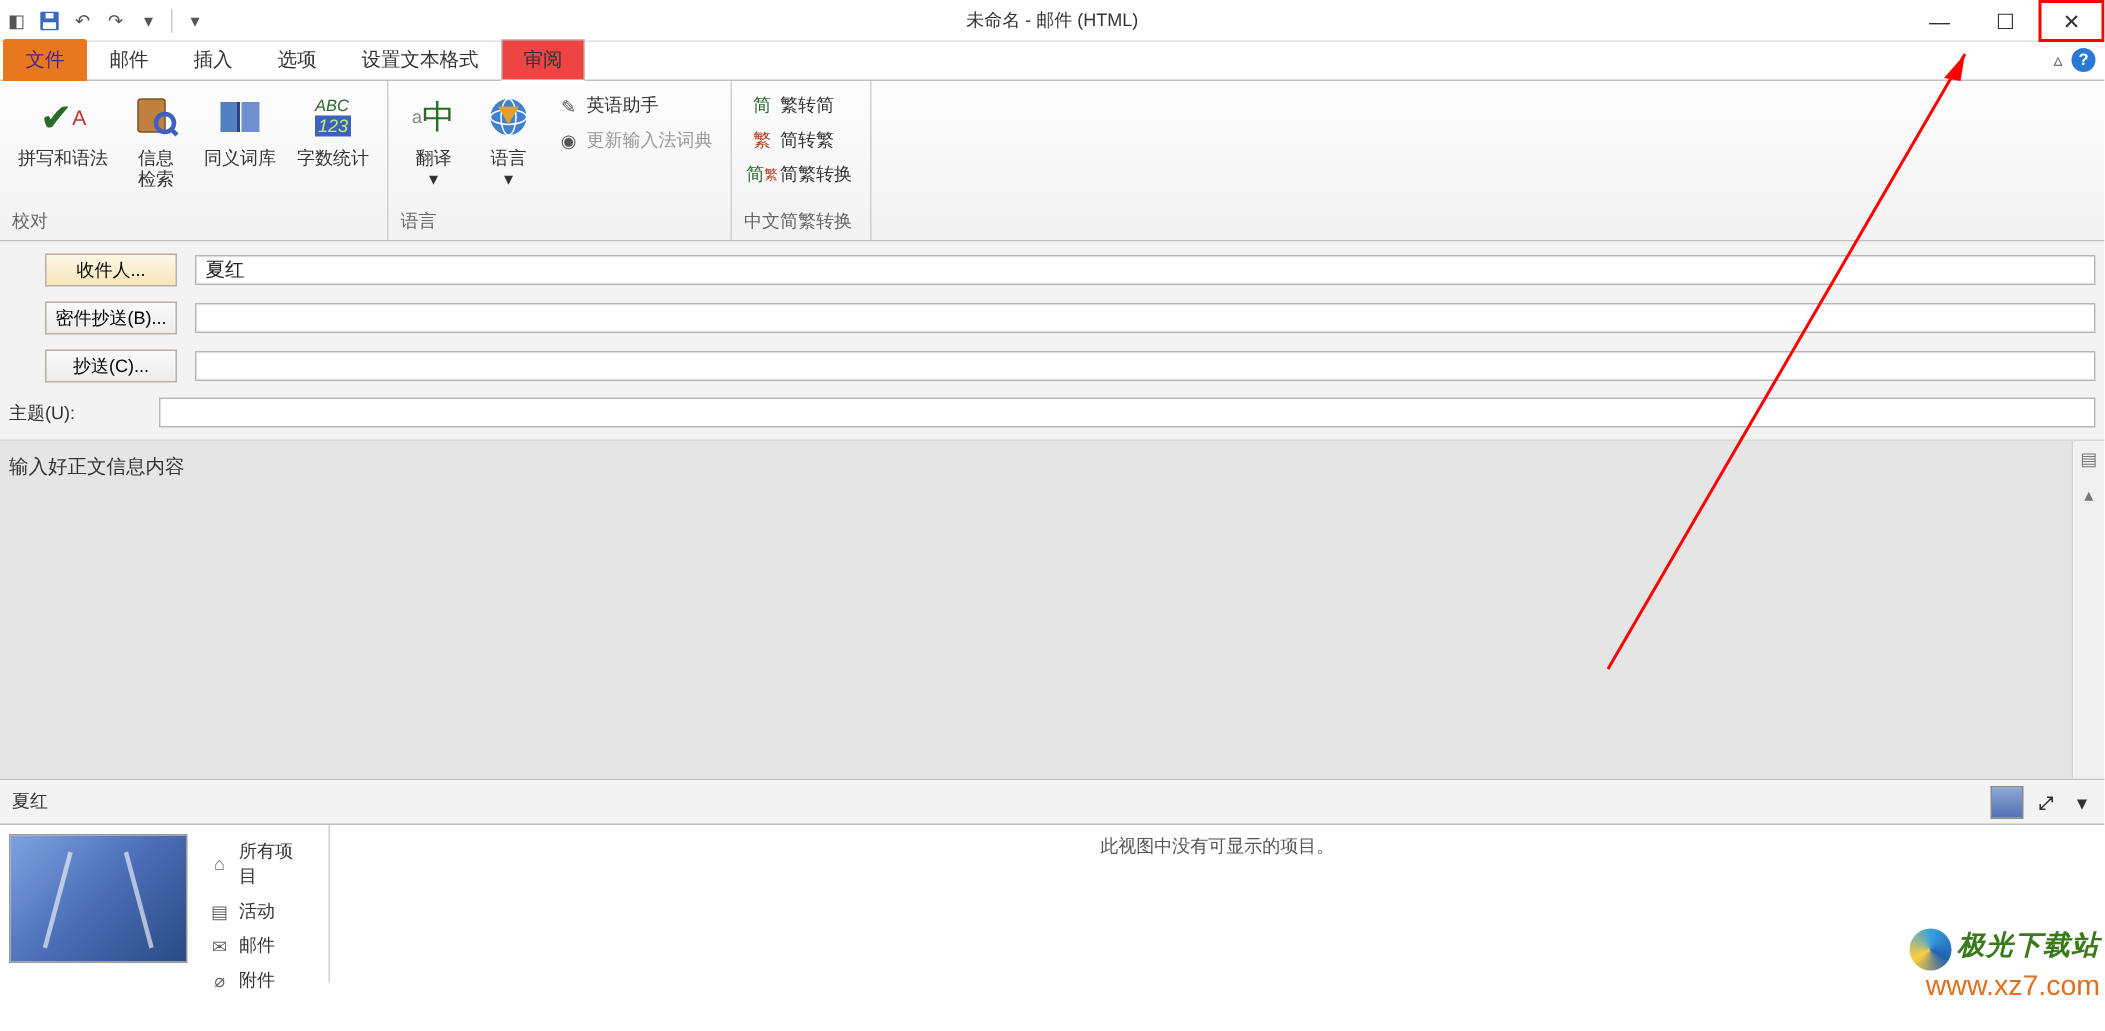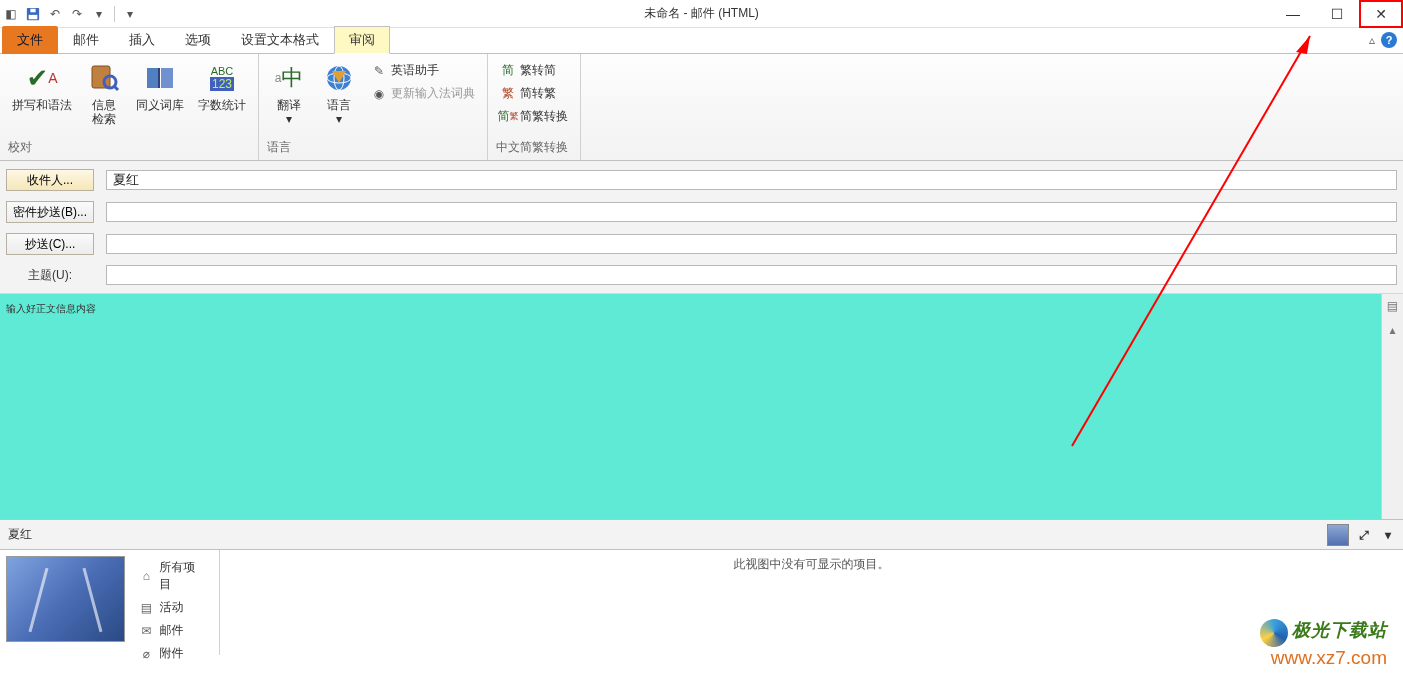--- a/index.html
+++ b/index.html
@@ -11,47 +11,47 @@
 .qat-btn { width: 18px; height: 18px; display: flex; align-items: center; justify-content: center; color: #555; cursor: pointer; }
 .qat-sep { width: 1px; height: 16px; background: #ccc; margin: 0 2px; }
 .title-text { position: absolute; left: 50%; transform: translateX(-50%); color: #333; }
 .win-controls { position: absolute; right: 0; top: 0; display: flex; height: 28px; }
 .win-btn { width: 44px; display: flex; align-items: center; justify-content: center; color: #333; cursor: pointer; font-size: 14px; }
 .win-btn.close { border: 2px solid #ff0000; }
 
 
 .tabs { height: 26px; background: #fff; display: flex; align-items: flex-end; border-bottom: 1px solid #c0c0c0; position: relative; }
 .tab { padding: 4px 14px; font-size: 13px; color: #333; cursor: pointer; border: 1px solid transparent; position: relative; top: 1px; }
-.tab.file { background: #e7781f; color: #0f172a; padding: 4px 14px; border-radius: 2px 2px 0 0; margin-left: 2px; }
-.tab.active { background: #fef9c3; border: 1px solid #c0c0c0; border-bottom: 1px solid #fff; }
+.tab.file { background: #e7781f; color: #4c1d95; padding: 4px 14px; border-radius: 2px 2px 0 0; margin-left: 2px; }
+.tab.active { background: #ef4444; border: 1px solid #c0c0c0; border-bottom: 1px solid #fff; }
 .tabs-right { position: absolute; right: 6px; top: 4px; display: flex; gap: 6px; align-items: center; color: #555; }
 .help-icon { width: 16px; height: 16px; border-radius: 50%; background: #2a7ad4; color: #fff; display: flex; align-items: center; justify-content: center; font-size: 11px; font-weight: bold; }
 
 
 .ribbon { height: 107px; background: linear-gradient(#fdfdfd,#f2f2f2); border-bottom: 1px solid #c0c0c0; display: flex; }
 .group { display: flex; flex-direction: column; border-right: 1px solid #d0d0d0; padding: 4px 8px 0 8px; }
 .group-items { flex: 1; display: flex; align-items: flex-start; gap: 6px; }
 .group-label { color: #666; padding: 2px 0 4px 0; }
 .big-btn { display: flex; flex-direction: column; align-items: center; gap: 2px; padding: 2px 4px; cursor: pointer; min-width: 42px; }
 .big-btn .glyph { width: 36px; height: 36px; display: flex; align-items: center; justify-content: center; font-size: 26px; }
 .big-btn .lbl { text-align: center; line-height: 14px; color: #333; white-space: pre-line; }
 .small-list { display: flex; flex-direction: column; gap: 2px; padding-top: 2px; }
 .small-btn { display: flex; align-items: center; gap: 4px; padding: 2px 4px; cursor: pointer; color: #333; }
 .small-btn .sglyph { width: 16px; height: 16px; display: flex; align-items: center; justify-content: center; color: #555; }
 
 
 .fields { background: #f3f3f3; padding: 8px 6px 8px 6px; display: flex; flex-direction: column; gap: 10px; border-bottom: 1px solid #d8d8d8; }
 .field-row { display: flex; align-items: center; gap: 12px; }
-.field-btn { width: 88px; height: 22px; border: 1px solid #b8b0a0; background: linear-gradient(#fdf7e5,#f6e7b8); display: flex; align-items: center; justify-content: center; cursor: pointer; font-size: 12px; }
-.field-label { width: 88px; text-align: center; color: #333; }
+.field-btn { width: 88px; height: 22px; border: 1px solid #b8b0a0; background: linear-gradient(#fdf7e5,#f6e7b8); display: flex; align-items: center; justify-content: center; cursor: pointer; font-size: 12px; margin-left: 24px; }
+.field-label { width: 88px; color: #333; }
 .field-input { flex: 1; height: 20px; border: 1px solid #b8b8b8; background: #fff; padding: 0 6px; font-size: 13px; color: #222; }
 
 
 .body-wrap { display: flex; height: 226px; border-bottom: 1px solid #c0c0c0; }
-.body-area { flex: 1; background: #5eead4; padding: 8px 6px; color: #333; font-size: 10px; outline: none; border: none; resize: none; }
+.body-area { flex: 1; background: #e5e5e5; padding: 8px 6px; color: #333; font-size: 13px; outline: none; border: none; resize: none; }
 .body-side { width: 22px; background: #f0f0f0; border-left: 1px solid #d0d0d0; display: flex; flex-direction: column; align-items: center; padding-top: 4px; gap: 8px; }
 .body-side div { width: 16px; height: 16px; display:flex;align-items:center;justify-content:center;color:#777;cursor:pointer; }
 
 
 .people-header { height: 30px; background: #f3f3f3; border-bottom: 1px solid #c0c0c0; display: flex; align-items: center; padding: 0 8px; font-size: 14px; color: #333; position: relative; }
 .people-header-right { position: absolute; right: 6px; display: flex; gap: 6px; align-items: center; }
 .thumb { width: 22px; height: 22px; background: linear-gradient(#8fa8d6,#5070b0); border: 1px solid #888; }
 .expand-btn { width: 18px;height:18px;display:flex;align-items:center;justify-content:center;color:#333;cursor:pointer; font-weight:bold;}
 
 .people-body { height: 105px; display: flex; background: #fff; }
@@ -61,21 +61,21 @@
 .avatar::after { content:""; position:absolute; right:30px; top:10px; width:3px; height:66px; background:rgba(255,255,255,.6); transform:rotate(-15deg);}
 .pane-list { display:flex; flex-direction:column; }
 .pane-item { display:flex; align-items:center; gap:6px; padding:3px 6px; cursor:pointer; color:#333; }
 .pane-item .pglyph { width:14px;height:14px;display:flex;align-items:center;justify-content:center;color:#666;font-size:12px; }
 .pane-main { flex:1; text-align:center; padding-top:6px; color:#555; }
 
 
 .arrow-svg { position:absolute; left:0; top:0; pointer-events:none; }
 
 
-.watermark { position:absolute; right:16px; bottom:18px; text-align:right; }
+.watermark { position:absolute; right:3px; bottom:18px; text-align:right; }
 .wm-title { font-size:18px; color:#3a7a1a; font-style:italic; font-weight:bold; letter-spacing:1px; }
 .wm-url { font-size:19px; color:#e07020; }
 .wm-icon { display:inline-block; width:28px;height:28px; border-radius:50%; background: conic-gradient(#3aa0e0,#2060b0,#ffd040,#3aa0e0); vertical-align:middle; margin-right:4px;}
 </style>
 </head>
 <body>
 
 <div class="title-bar">
   <div class="qat">
     <div class="qat-btn">◧</div>
@@ -136,21 +136,21 @@
           <svg width="32" height="32" viewBox="0 0 32 32">
               <rect x="3" y="6" width="12" height="20" fill="#5080c0"></rect>
               <rect x="17" y="6" width="12" height="20" fill="#7090d0"></rect>
               <line x1="15" y1="6" x2="15" y2="26" stroke="#304080" stroke-width="2"></line>
             </svg>
         </div>
         <div class="lbl">同义词库</div>
       </div>
       <div class="big-btn">
         <div class="glyph">
-          <div style="font-size:11px;color:#2a6a2a;text-align:center;">ABC<br><span style="background:#4060c0;color:#bef264;padding:0 2px;">123</span></div>
+          <div style="font-size:11px;color:#2a6a2a;font-style:italic;">ABC<br><span style="background:#4060c0;color:#bef264;padding:0 2px;">123</span></div>
         </div>
         <div class="lbl">字数统计</div>
       </div>
     </div>
     <div class="group-label">校对</div>
   </div>
 
   <div class="group">
     <div class="group-items">
       <div class="big-btn">

